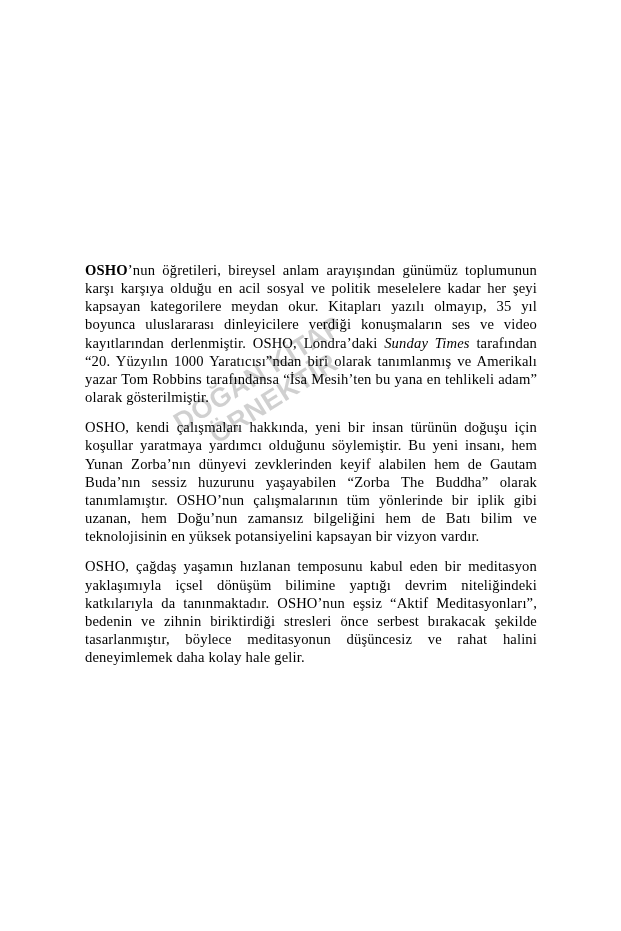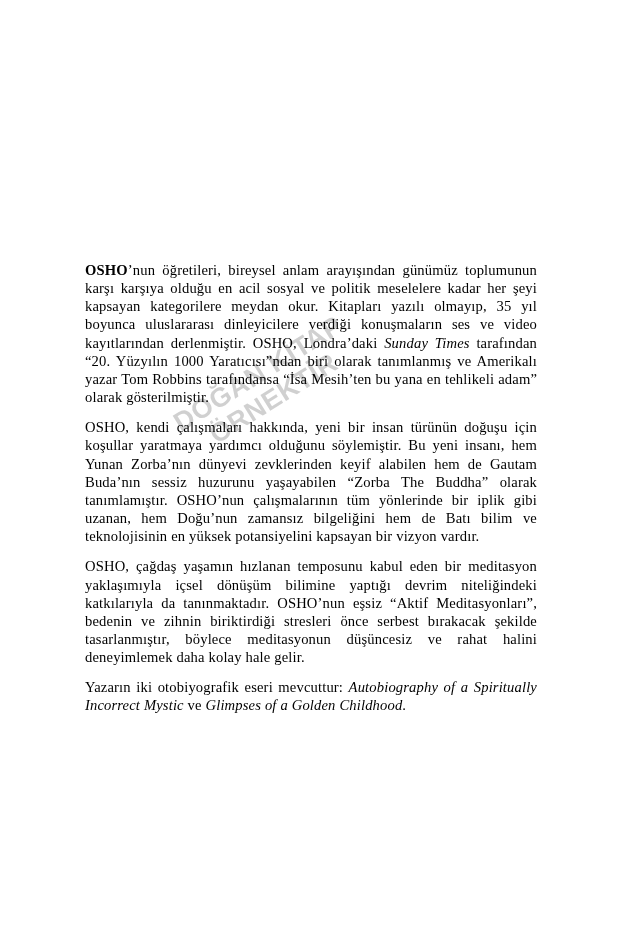--- a/index.html
+++ b/index.html
@@ -89,16 +89,15 @@
 
   <div id="watermark">
     <span class="wm-line-1">DOĞAN KİTAP</span>
     <span class="wm-line-2">ÖRNEKTİR</span>
   </div>
 
   <div id="textblock">
     <p class="body-para"><b class="lead">OSHO</b><span>’nun öğretileri, bireysel anlam arayışından günümüz toplumunun karşı karşıya olduğu en acil sosyal ve politik meselelere kadar her şeyi kapsayan kategorilere meydan okur. Kitapları yazılı olmayıp, 35 yıl boyunca uluslararası dinleyicilere verdiği konuşmaların ses ve video kayıtlarından derlenmiştir. OSHO, Londra’daki </span><i class="title-it">Sunday Times</i><span> tarafından “20. Yüzyılın 1000 Yaratıcısı”ndan biri olarak tanımlanmış ve Amerikalı yazar Tom Robbins tarafındansa “İsa Mesih’ten bu yana en tehlikeli adam” olarak gösterilmiştir.</span></p>
     <p class="body-para"><span>OSHO, kendi çalışmaları hakkında, yeni bir insan türünün doğuşu için koşullar yaratmaya yardımcı olduğunu söylemiştir. Bu yeni insanı, hem Yunan Zorba’nın dünyevi zevklerinden keyif alabilen hem de Gautam Buda’nın sessiz huzurunu yaşayabilen “Zorba The Buddha” olarak tanımlamıştır. OSHO’nun çalışmalarının tüm yönlerinde bir iplik gibi uzanan, hem Doğu’nun zamansız bilgeliğini hem de Batı bilim ve teknolojisinin en yüksek potansiyelini kapsayan bir vizyon vardır.</span></p>
     <p class="body-para"><span>OSHO, çağdaş yaşamın hızlanan temposunu kabul eden bir meditasyon yaklaşımıyla içsel dönüşüm bilimine yaptığı devrim niteliğindeki katkılarıyla da tanınmaktadır. OSHO’nun eşsiz “Aktif Meditasyonları”, bedenin ve zihnin biriktirdiği stresleri önce serbest bırakacak şekilde tasarlanmıştır, böylece meditasyonun düşüncesiz ve rahat halini deneyimlemek daha kolay hale gelir.</span></p>
-    <p class="body-para"><span>Yazarın iki otobiyografik eseri mevcuttur: </span><i class="title-it">Autobiography of a Spiritually Incorrect Mystic</i><span> ve </span><i class="title-it">Glimpses of a Golden Childhood</i><span>.</span></p>
   </div>
 
 </div>
 
 </body></html>

